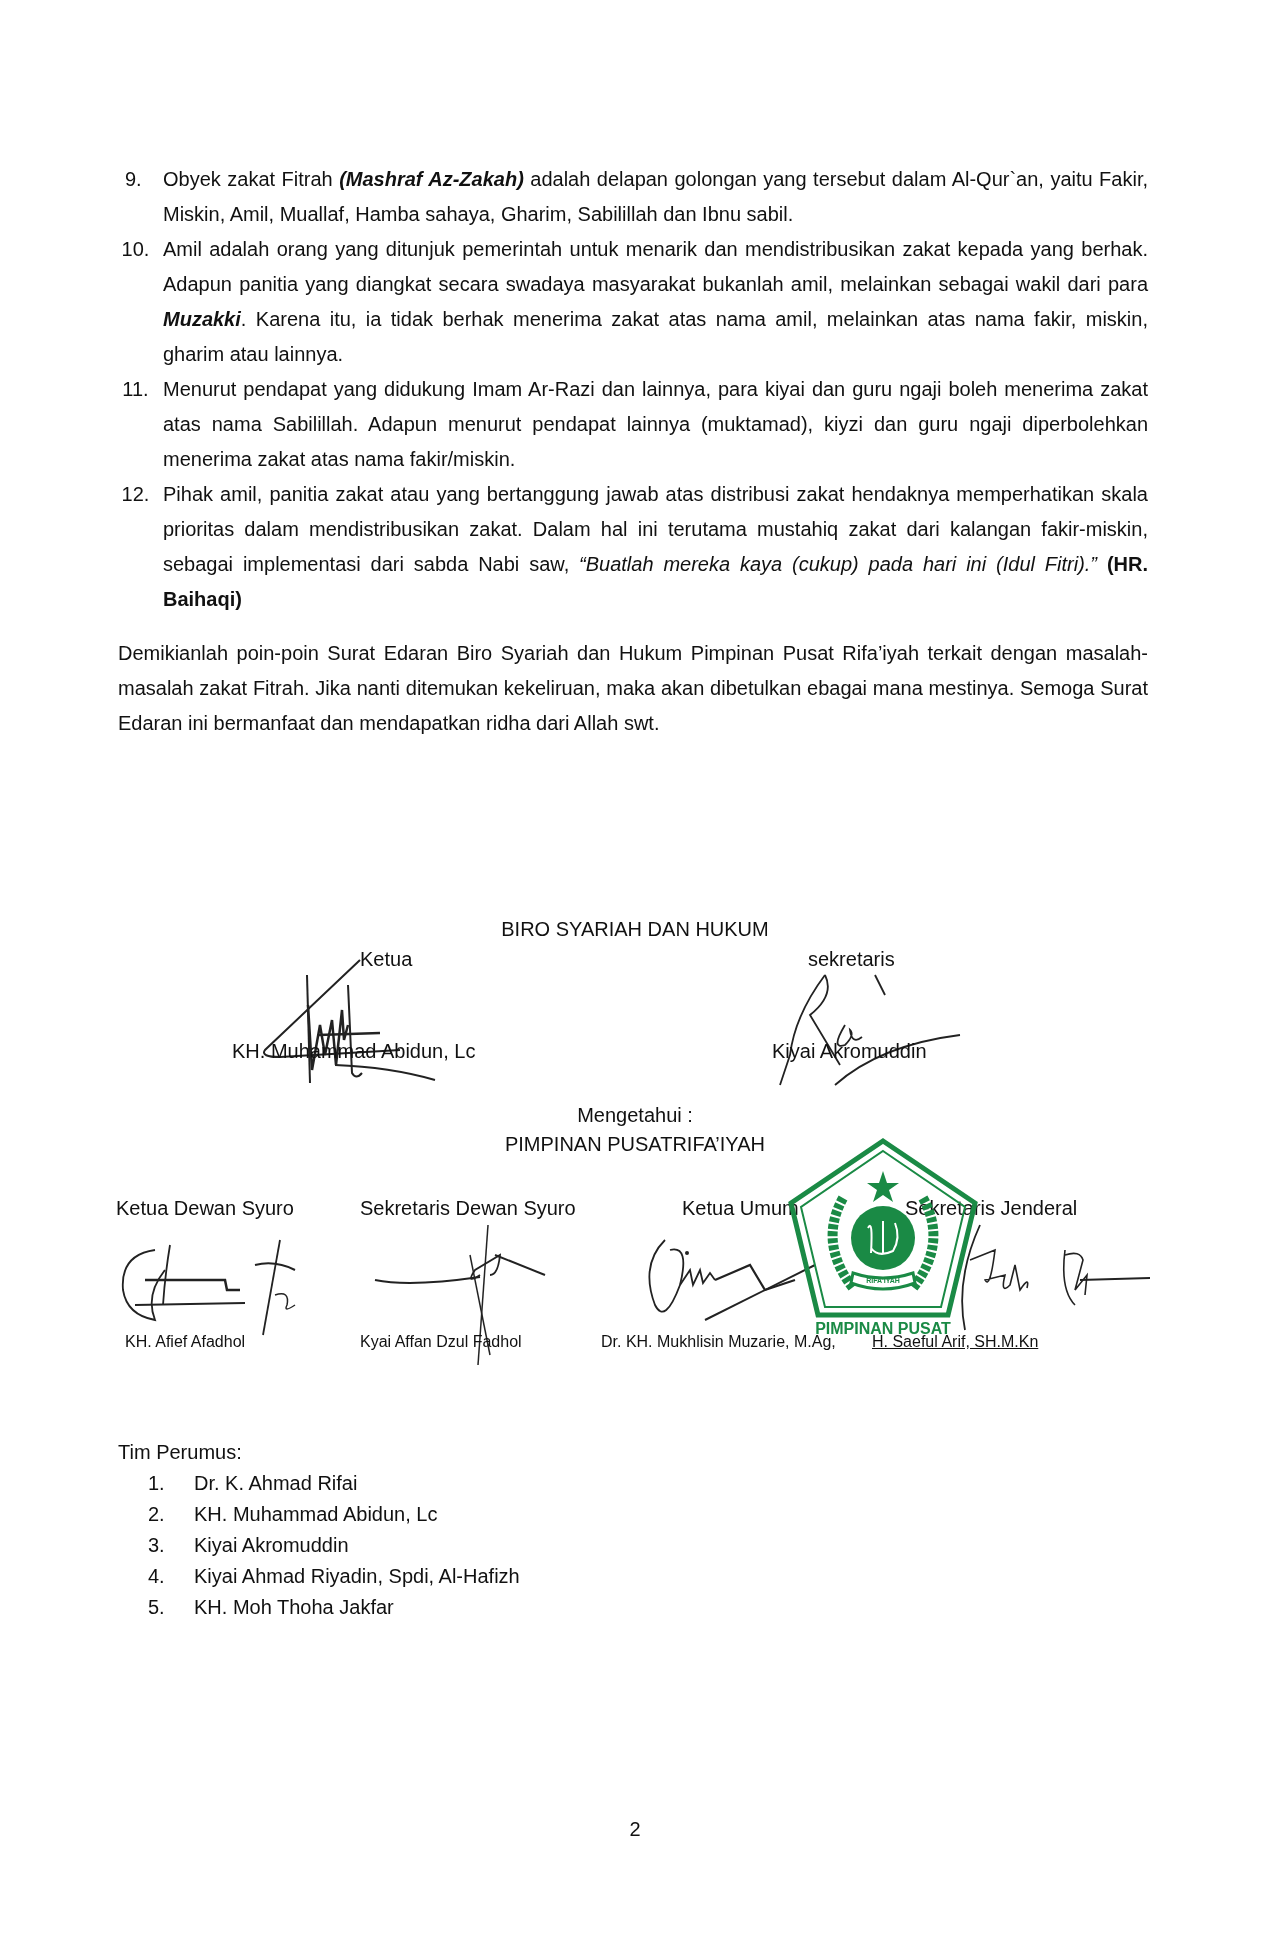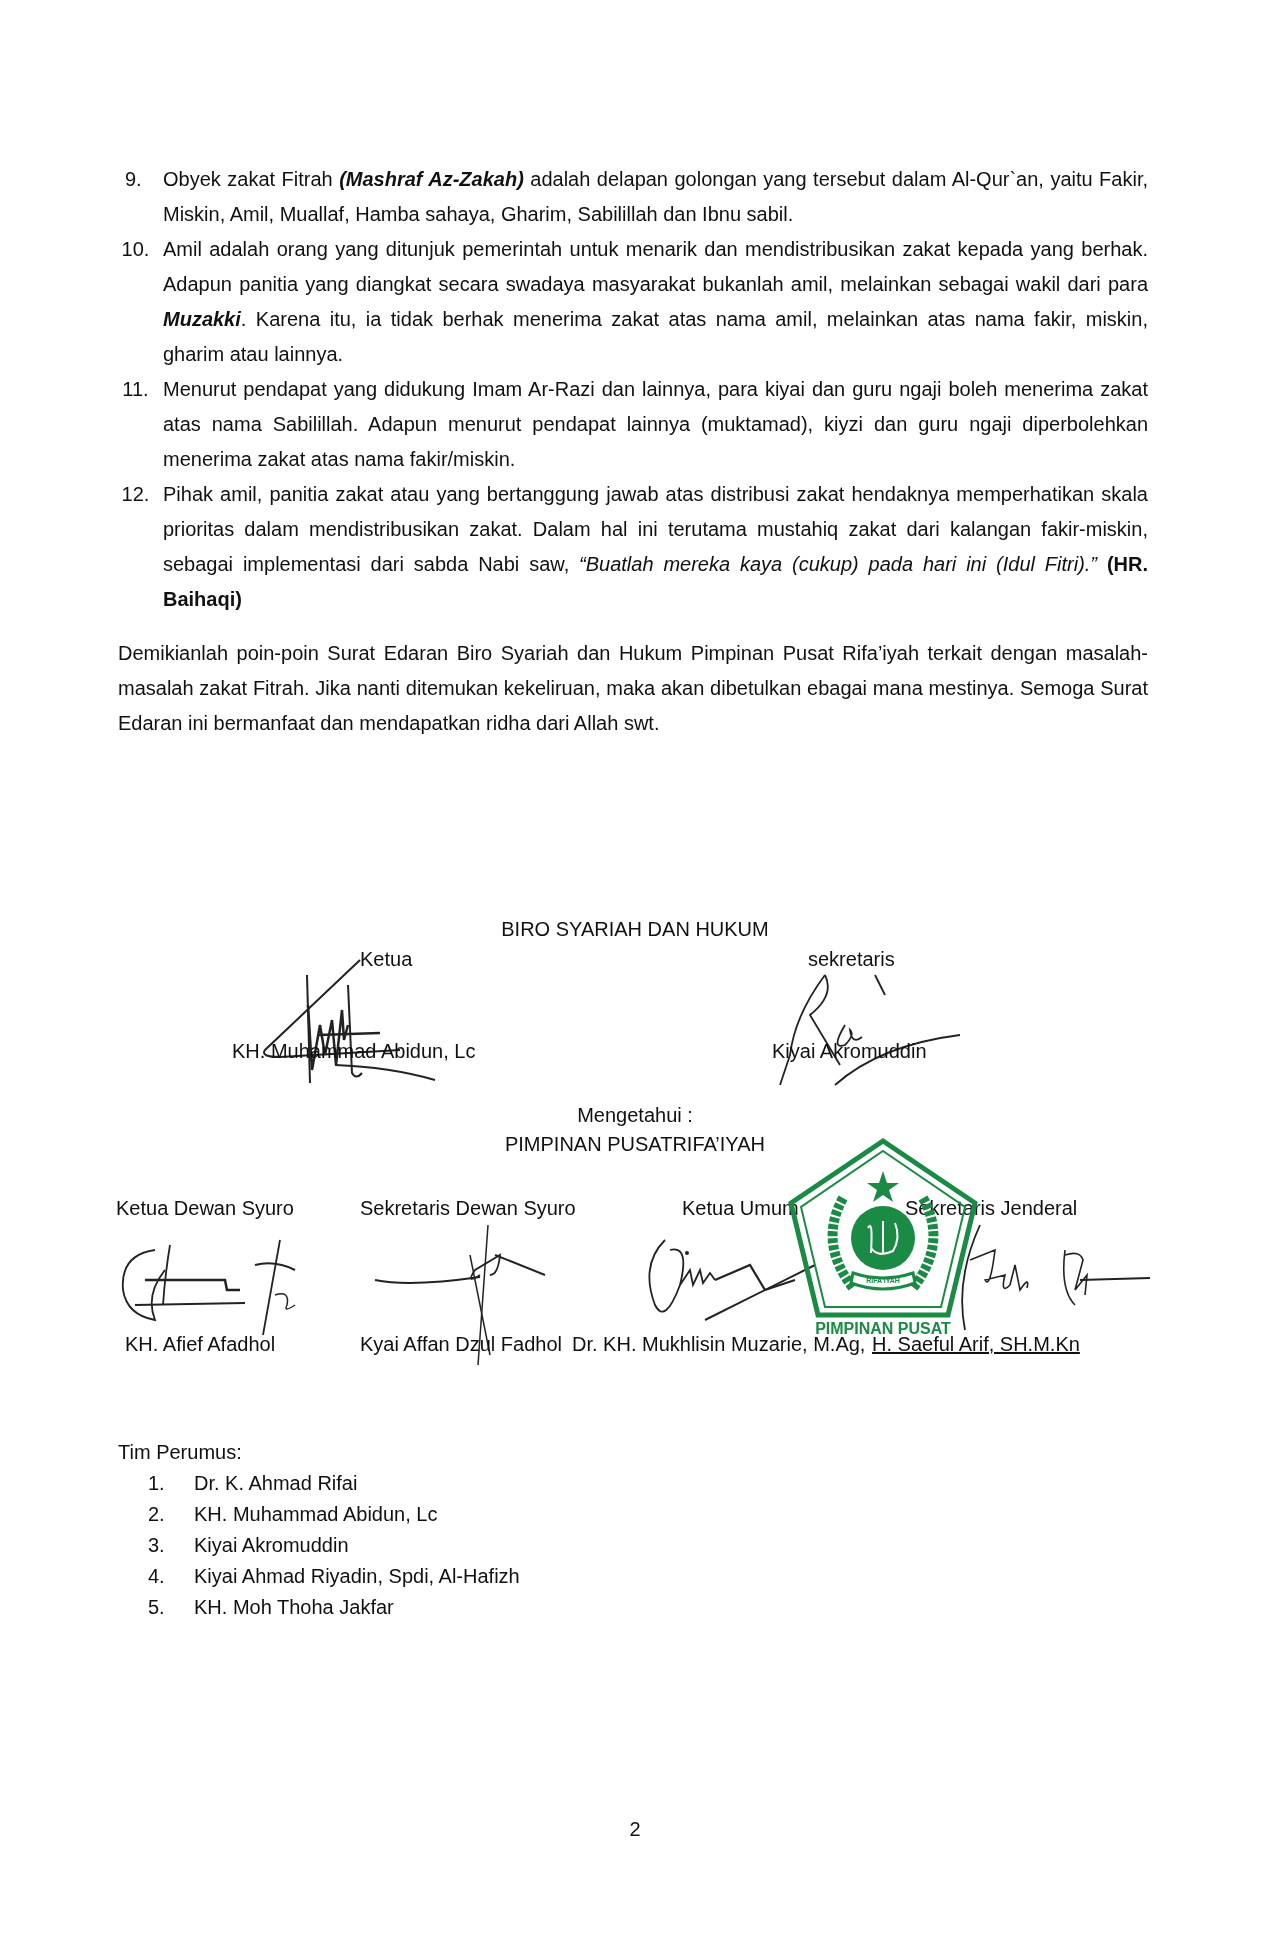--- a/index.html
+++ b/index.html
@@ -12,21 +12,21 @@
     ol.points { position: absolute; left: 118px; top: 162px; width: 1030px; margin: 0; padding: 0; list-style: none; }
     ol.points li { position: relative; padding-left: 45px; text-align: justify; }
     ol.points li .num { position: absolute; left: 0; top: 0; width: 40px; text-align: center; padding-right: 5px; box-sizing: border-box; }
     ol.points li .num.single { text-align: left; padding-left: 7px; }
     .closing { position: absolute; left: 118px; top: 636px; width: 1030px; text-align: justify; }
     .date-block { position: absolute; right: 118px; top: 793px; text-align: right; font-size: 20px; line-height: 31px; }
     .abs { position: absolute; font-size: 20px; white-space: nowrap; }
     .center { text-align: center; }
     .sig { position: absolute; }
     .sig svg { overflow: visible; }
-    .small { font-size: 20px; }
+    .small { font-size: 16px; }
     .list-perumus { position: absolute; left: 118px; top: 1437px; font-size: 20px; line-height: 31px; }
     .list-perumus ol { list-style: none; margin: 0; padding: 0; }
     .list-perumus li { position: relative; padding-left: 76px; }
     .list-perumus li .n { position: absolute; left: 30px; }
     .page-number { position: absolute; left: 0; width: 1270px; top: 1818px; text-align: center; font-size: 20px; }
     .stamp { position: absolute; left: 783px; top: 1133px; width: 200px; height: 210px; }
   </style>
 </head>
 <body>
 
@@ -144,21 +144,21 @@
       <circle cx="100" cy="105" r="32" fill="#1a8a45"></circle>
       <path d="M85 95 Q90 85 88 120 M100 88 L100 120 M112 90 Q118 105 110 118 Q95 125 88 115" fill="none" stroke="#ffffff" stroke-width="2"></path>
       <path d="M68 150 Q100 162 132 150 L130 140 Q100 150 70 140 Z" fill="#ffffff" stroke="#1a8a45" stroke-width="3"></path>
       <text x="100" y="150" text-anchor="middle" font-size="7" font-weight="bold" fill="#1a8a45" font-family="Liberation Sans, sans-serif">RIFA'IYAH</text>
       <text x="100" y="201" text-anchor="middle" font-size="16" font-weight="bold" fill="#1a8a45" font-family="Liberation Sans, sans-serif">PIMPINAN PUSAT</text>
     </svg>
   </div>
 
   <div class="abs small" style="left:125px; top:1333px;">KH. Afief Afadhol</div>
   <div class="abs small" style="left:360px; top:1333px;">Kyai Affan Dzul Fadhol</div>
-  <div class="abs small" style="left:572px; top:1333px;">Dr. KH. Mukhlisin Muzarie, M.Ag,</div>
+  <div class="abs small" style="left:601px; top:1333px;">Dr. KH. Mukhlisin Muzarie, M.Ag,</div>
   <div class="abs small" style="left:872px; top:1333px;text-decoration:underline;">H. Saeful Arif, SH.M.Kn</div>
 
   <div class="list-perumus">
     <div>Tim Perumus:</div>
     <ol>
       <li><span class="n">1.</span><span>Dr. K. Ahmad Rifai</span></li>
       <li><span class="n">2.</span><span>KH. Muhammad Abidun, Lc</span></li>
       <li><span class="n">3.</span><span>Kiyai Akromuddin</span></li>
       <li><span class="n">4.</span><span>Kiyai Ahmad Riyadin, Spdi, Al-Hafizh</span></li>
       <li><span class="n">5.</span><span>KH. Moh Thoha Jakfar</span></li>

